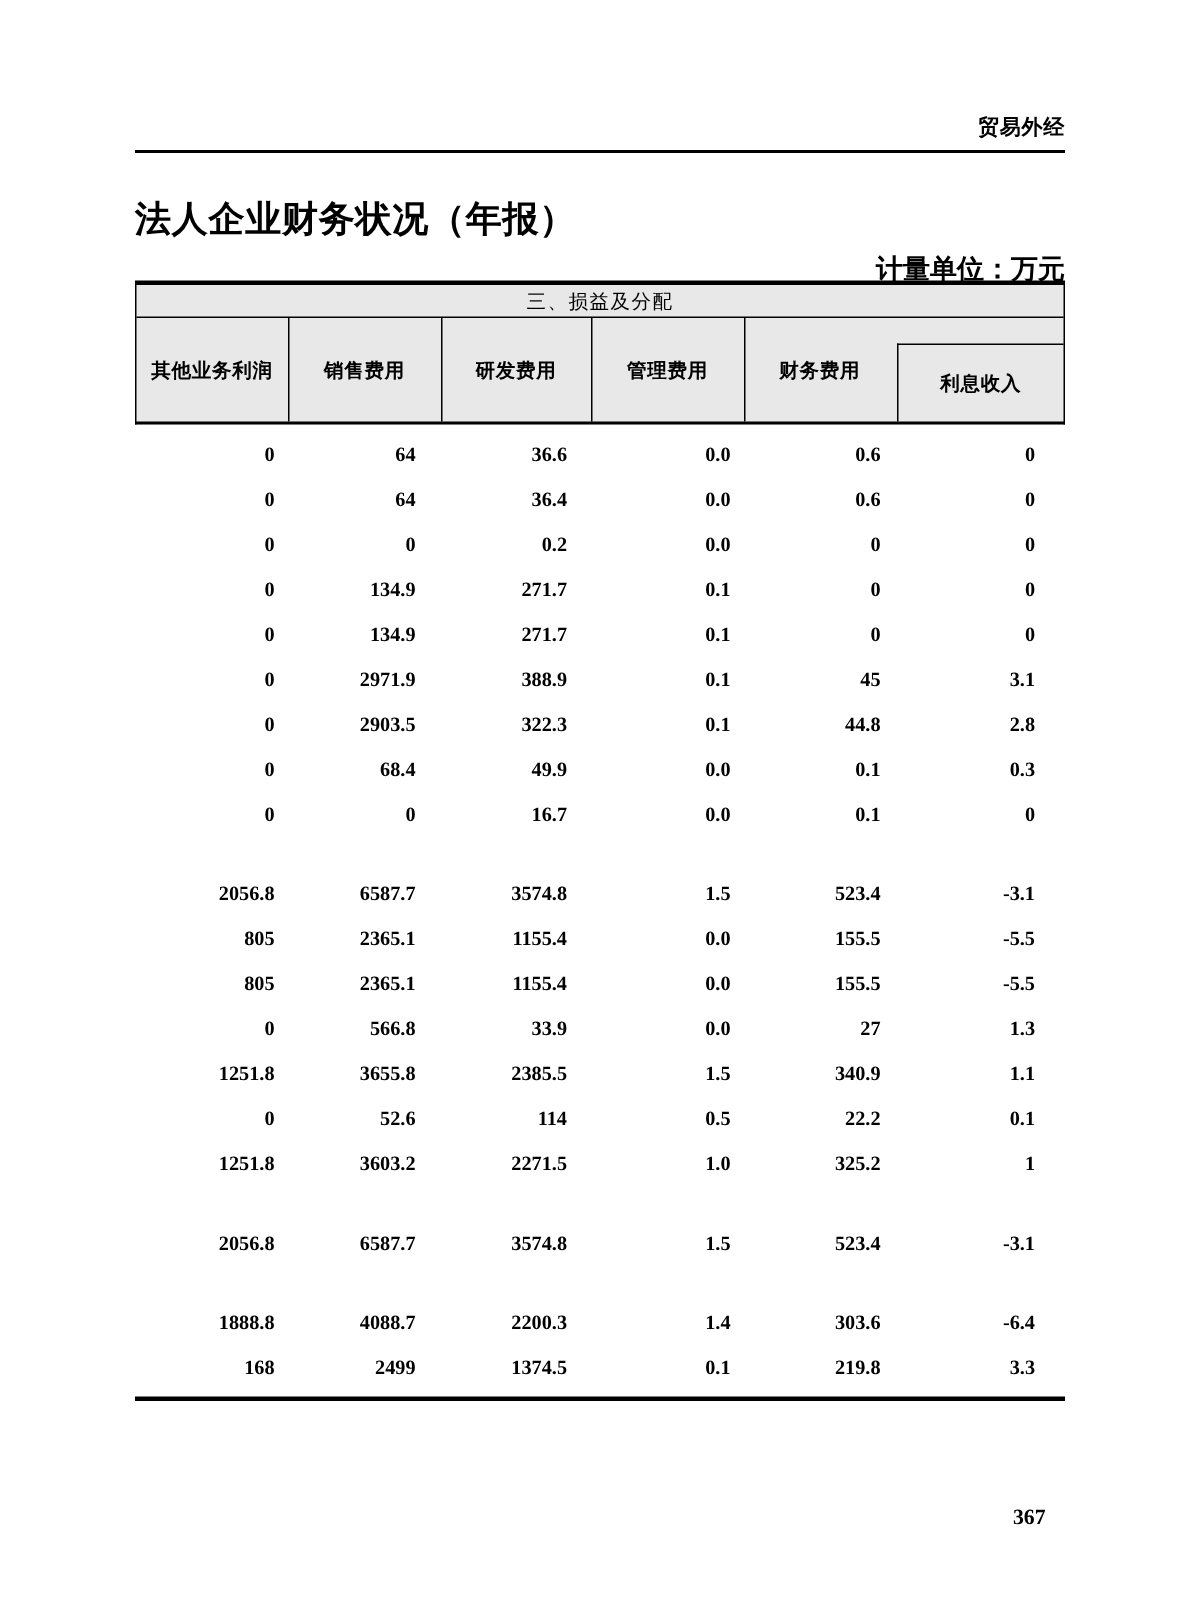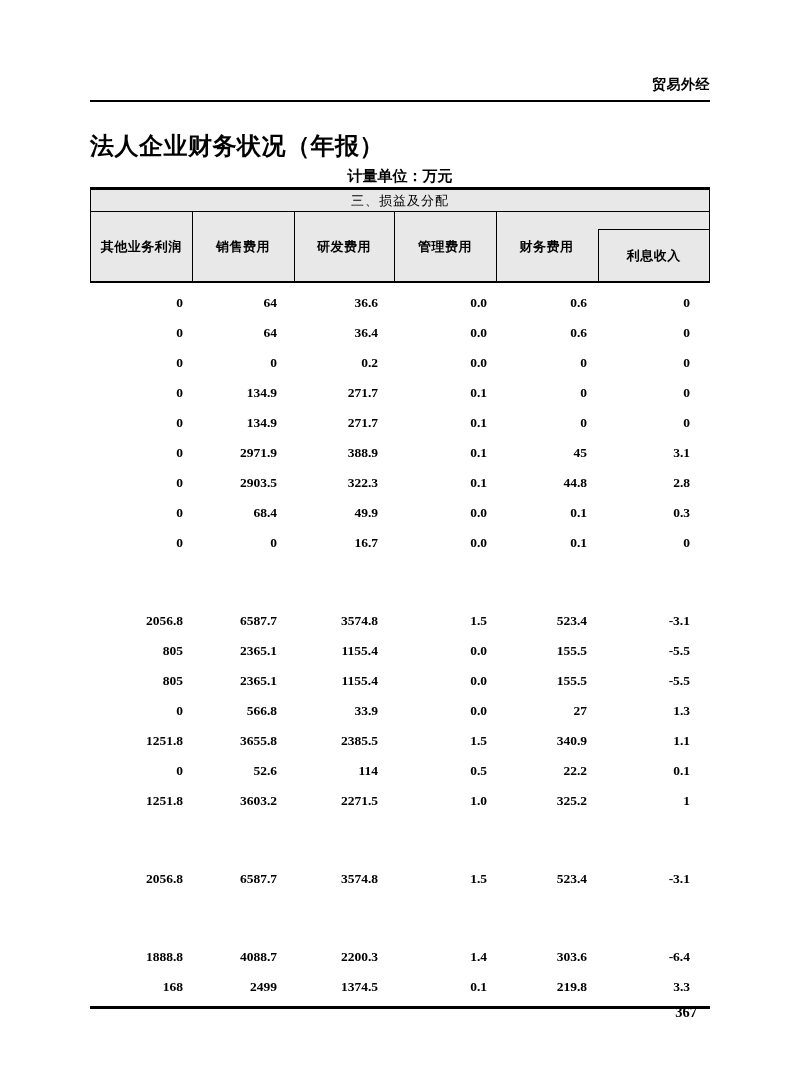--- a/index.html
+++ b/index.html
@@ -25,23 +25,23 @@
   
   .doc-title {
     position:absolute; left:90px; top:130px; width:620px;
     font-size:24px; font-weight:700;
     font-family:Liberation Serif, serif;
     letter-spacing:0.5px;
   }
   
   .unit-note {
     position:absolute; left:90px; top:167px; width:620px;
-    text-align:center;
-    font-family:"Liberation Sans", sans-serif;
-    font-size:15px; font-weight:700;
+    text-align:right;
+    font-family:"Liberation Sans", sans-serif;
+    font-size:18px; font-weight:700;
   }
   
   .fin-table {
     position:absolute; left:90px; top:187px; width:620px;
     border-top:3px solid #000;
   }
   .table-head {
     border-left:1.5px solid #000;
     border-right:1.5px solid #000;
     border-bottom:2.5px solid #000;
@@ -78,21 +78,21 @@
     border-top:1.5px solid #000;
     border-left:1.5px solid #000;
     display:flex; align-items:center; justify-content:center;
     font-family:"Liberation Sans", sans-serif;
     font-size:13px; font-weight:700;
     letter-spacing:0.5px;
     margin-top:32px;
   }
   
   .table-body { padding-top:5px; padding-bottom:4px; border-bottom:3px solid #000; }
-  .group + .group { margin-top:48px; }
+  .group + .group { margin-top:23px; }
   .row { display:flex; height:30px; }
   .cell {
     display:flex; align-items:center; justify-content:flex-end;
     font-family:"Liberation Serif", serif;
     font-size:13.5px; font-weight:700;
     white-space:nowrap;
   }
   .cell:nth-child(1){ width:103px; padding-right:10px; }
   .cell:nth-child(2){ width:102px; padding-right:18px; }
   .cell:nth-child(3){ width:100px; padding-right:17px; }

